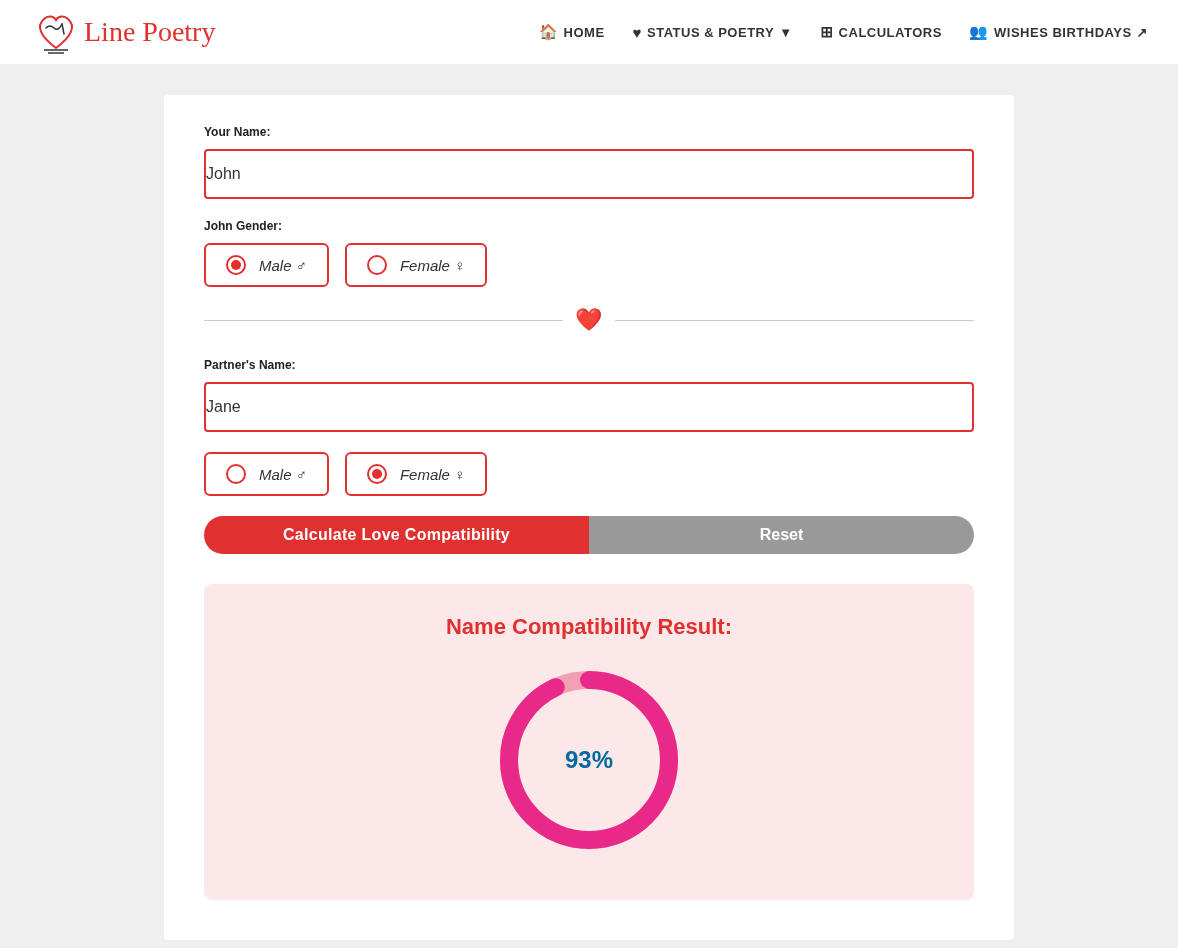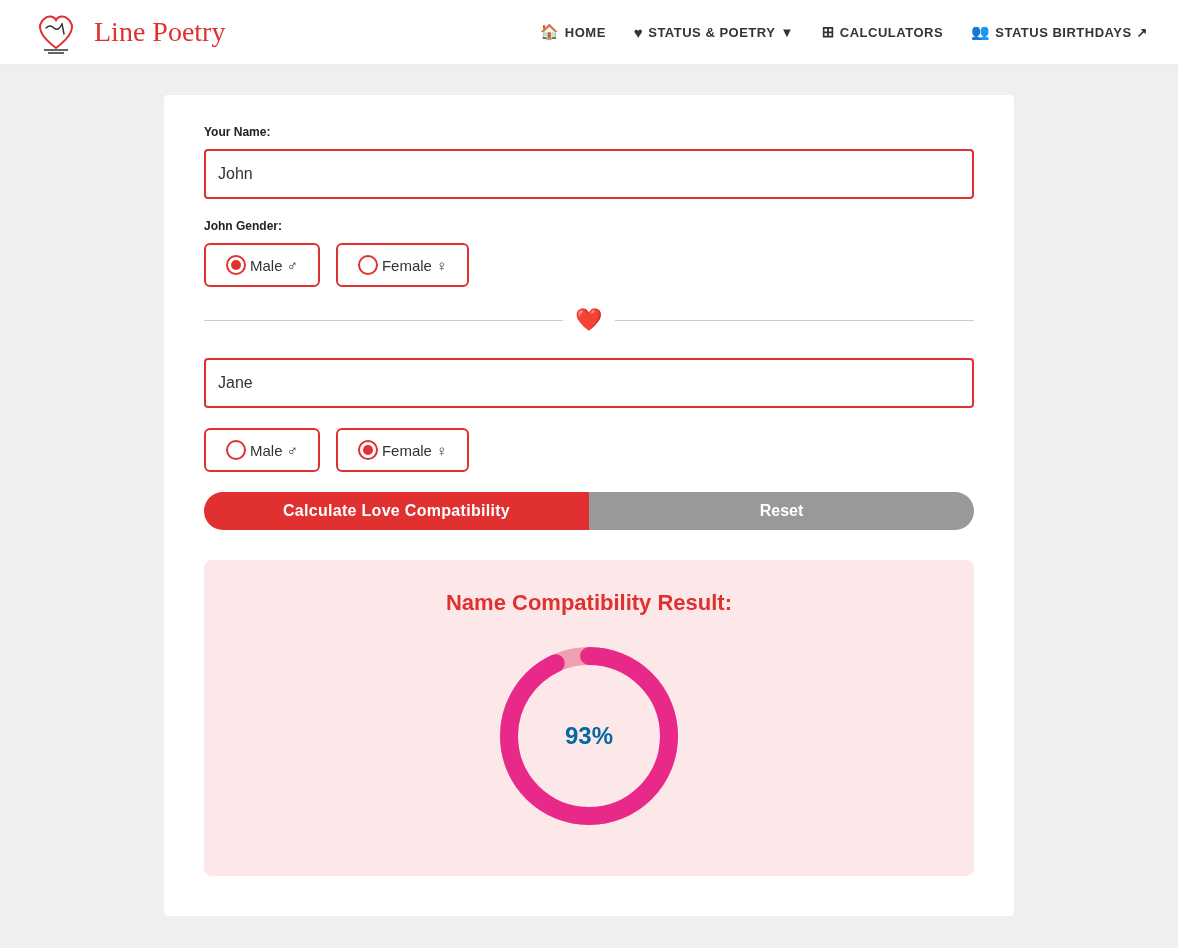--- a/index.html
+++ b/index.html
@@ -17,21 +17,21 @@
       align-items: center;
       justify-content: space-between;
       padding: 0 30px;
       border-bottom: 1px solid #eee;
       position: relative;
       z-index: 10;
     }
     .logo-area {
       display: flex;
       align-items: center;
-      gap: 12px;
+      gap: 2px;
     }
     .logo-icon {
       width: 52px;
       height: 52px;
     }
     .logo-text {
       font-family: 'Brush Script MT', cursive;
       font-size: 28px;
       color: #e03030;
     }
@@ -78,46 +78,47 @@
 
     
     .field-label {
       font-size: 12px;
       font-weight: bold;
       color: #222;
       margin-bottom: 10px;
     }
     .name-input {
       width: 100%;
-      padding: 14px 12px;
+      padding: 14px 0;
       border: 2px solid #e03030;
       border-radius: 4px;
       font-size: 16px;
       color: #333;
       outline: none;
       margin-bottom: 20px;
     }
 
     .gender-row {
       display: flex;
       gap: 16px;
       margin-bottom: 20px;
     }
     .gender-option {
       display: flex;
       align-items: center;
-      gap: 4px;
+      gap: 13px;
       border: 2px solid #e03030;
       border-radius: 6px;
       padding: 10px 20px;
       cursor: pointer;
       font-size: 15px;
       color: #333;
       background: #fff;
       min-width: 110px;
+      font-style: italic;
     }
     .gender-option.selected {
       border-color: #e03030;
     }
     .radio-circle {
       width: 20px;
       height: 20px;
       border-radius: 50%;
       border: 2px solid #e03030;
       display: flex;
@@ -265,21 +266,21 @@
     </li>
     <li>
       <a href="#">
         <span class="nav-icon">⊞</span>
         <span>CALCULATORS</span>
       </a>
     </li>
     <li>
       <a href="#">
         <span class="nav-icon">👥</span>
-        <span>STATUS BIRTHDAYS</span>
+        <span>WISHES BIRTHDAYS</span>
         <span>↗</span>
       </a>
     </li>
   </ul>
 </nav>
 
 <div class="page-wrapper">
   <div class="sidebar-left"></div>
 
   <div class="main-content">
@@ -301,20 +302,21 @@
           <span>Female ♀</span>
         </div>
       </div>
     </div>
 
     <div class="heart-divider">
       <span class="heart-emoji">❤️</span>
     </div>
 
     <div>
+      <div class="field-label">Partner's Name:</div>
       <input class="name-input" type="text" value="Jane" style="">
     </div>
 
     <div>
       <div class="gender-row">
         <div class="gender-option">
           <div class="radio-circle"></div>
           <span>Male ♂</span>
         </div>
         <div class="gender-option selected">

